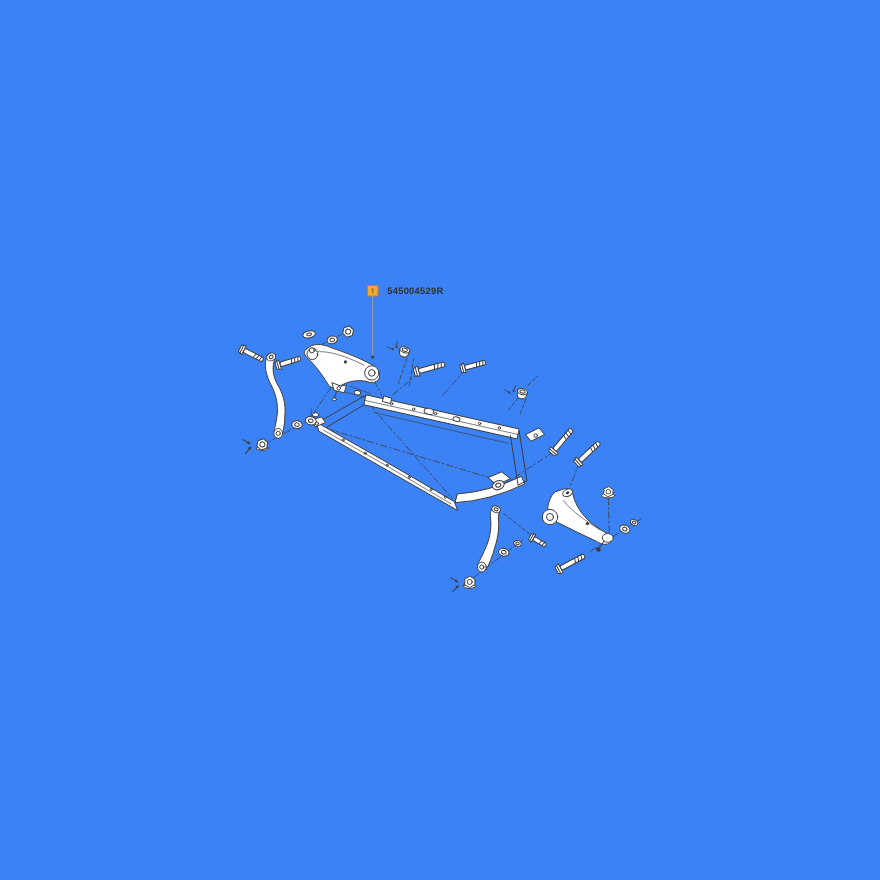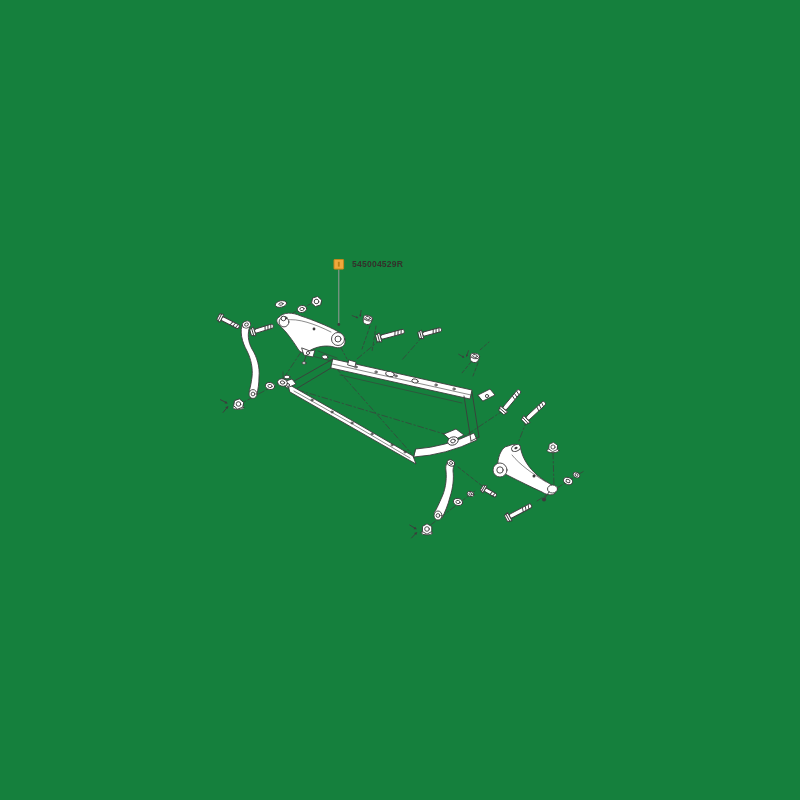--- a/index.html
+++ b/index.html
@@ -1,17 +1,17 @@
 <!DOCTYPE html>
 <html><head>
 <meta charset="utf-8">
 <style>
   html,body{margin:0;padding:0;background:#fff}
   body{width:800px;height:800px;overflow:hidden;font-family:"Liberation Sans",sans-serif}
-  #stage{position:relative;width:800px;height:800px;background:#15803d}
+  #stage{position:relative;width:800px;height:800px;background:#3b82f6}
   svg{display:block}
   .lbl{font:700 8.5px "Liberation Sans",sans-serif;letter-spacing:.25px}
   .w{fill:#fff}
   .dk{fill:#3c3c3c;stroke:none}
   .dd{stroke-dasharray:6 2.5 1.5 2.5;stroke-width:.7}
   .ds{stroke-dasharray:3.2 2.2;stroke-width:.7}
   .thin{stroke-width:.6}
 </style>
 </head>
 <body>

